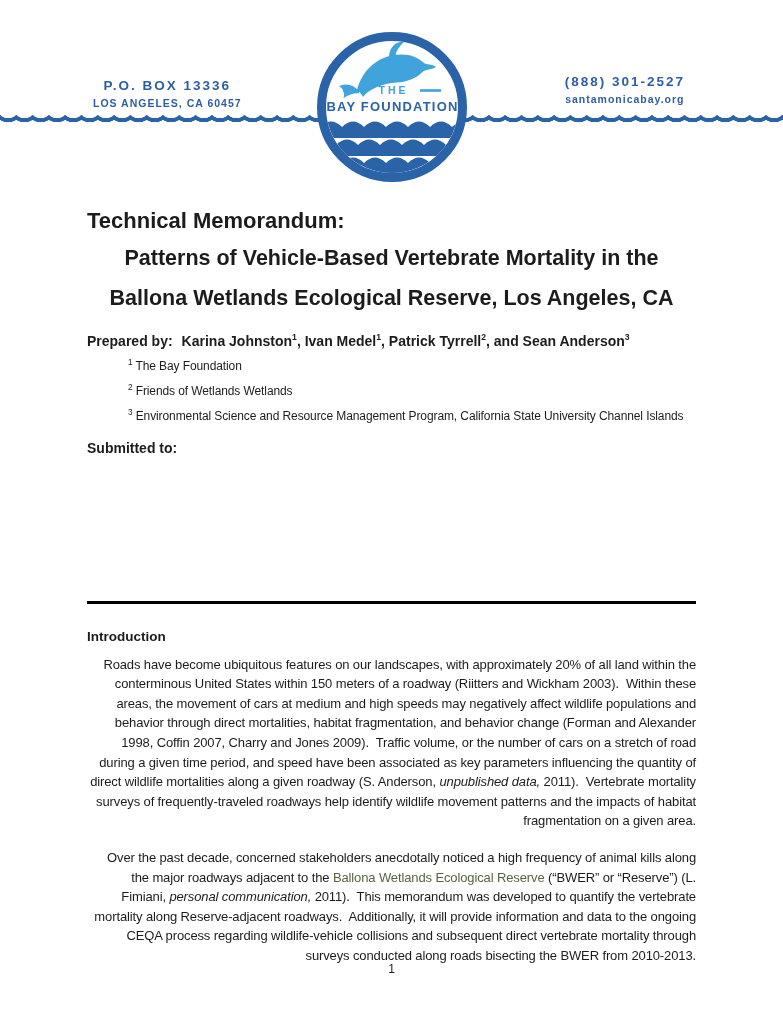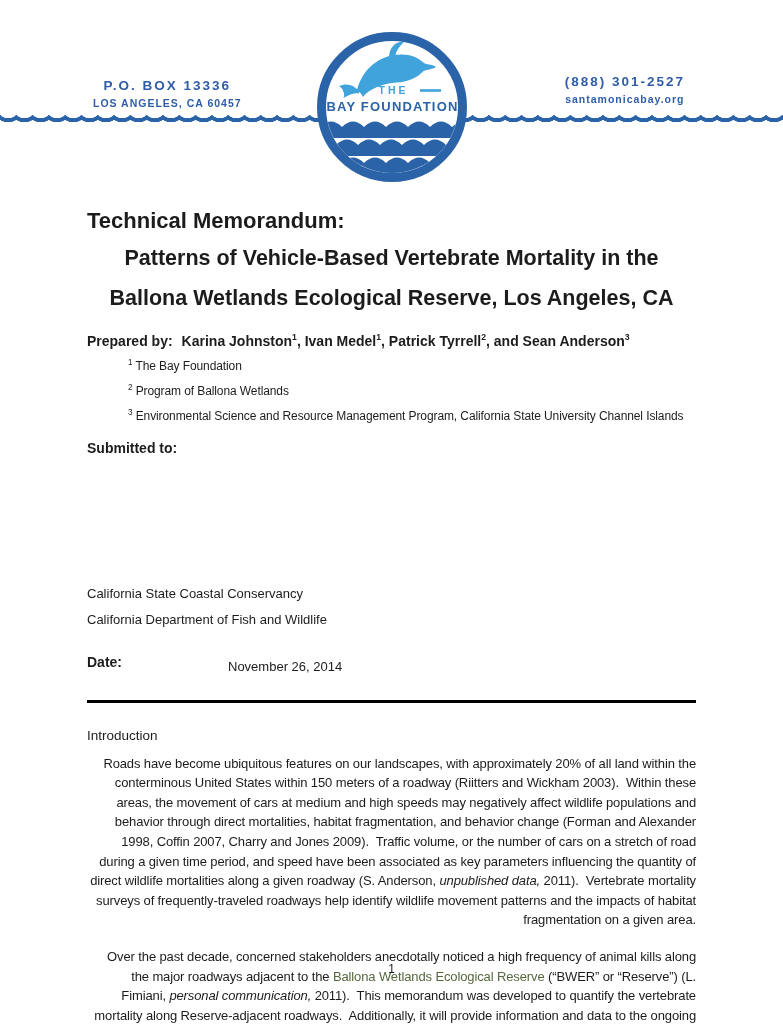--- a/index.html
+++ b/index.html
@@ -25,21 +25,21 @@
   .authors{margin-left:9px;}
   .footnotes{margin:3px 0 0 41px;font-size:12px;line-height:22px;letter-spacing:-0.1px;}
   .footnote{white-space:nowrap;}
   .footnote sup{font-size:0.68em;}
   .kv-row{display:flex;font-size:13px;}
   .kv-label{flex:0 0 141px;font-weight:bold;font-size:14px;}
   .kv-values{line-height:26px;}
   .row-submitted{margin-top:13px;flex-direction:column;}
   .row-date{margin-top:21px;}
   .rule{margin-top:20px;border:none;border-top:3px solid #000;height:0;}
-  .section-heading{margin-top:25px;font-size:13.5px;font-weight:normal;}
+  .section-heading{margin-top:25px;font-size:13.5px;font-weight:bold;}
   .para{margin:11px 0 0 0;font-size:13px;line-height:19.6px;letter-spacing:-0.12px;white-space:pre-wrap;text-align:right;}
   .para+.para{margin-top:17px;}
   .r-i{font-style:italic;}
   .r-sup{vertical-align:super;font-size:0.62em;}
   .r-green{color:#55663d;}
   
   .page-number{position:absolute;bottom:48px;left:0;width:100%;text-align:center;font-size:12px;}
 </style>
 </head>
 <body>
@@ -89,36 +89,28 @@
       <div>Patterns of Vehicle-Based Vertebrate Mortality in the</div>
       <div>Ballona Wetlands Ecological Reserve, Los Angeles, CA</div>
     </div>
 
     <div class="prepared">
       <span>Prepared by:</span><span class="authors"><span>Karina Johnston</span><span class="r-sup">1</span><span>, Ivan Medel</span><span class="r-sup">1</span><span>, Patrick Tyrrell</span><span class="r-sup">2</span><span>, and Sean Anderson</span><span class="r-sup">3</span></span>
     </div>
 
     <div class="footnotes">
       <div class="footnote"><sup>1</sup><span> The Bay Foundation</span></div>
-      <div class="footnote"><sup>2</sup><span> Program of Ballona Wetlands</span></div>
+      <div class="footnote"><sup>2</sup><span> Friends of Wetlands Wetlands</span></div>
       <div class="footnote"><sup>3</sup><span> Environmental Science and Resource Management Program, California State University Channel Islands</span></div>
     </div>
 
     <div class="kv-row row-submitted">
       <div class="kv-label">Submitted to:</div>
-      <div class="kv-values">
-        <div>California State Coastal Conservancy</div>
-        <div>California Department of Fish and Wildlife</div>
-      </div>
     </div>
 
-    <div class="kv-row row-date">
-      <div class="kv-label">Date:</div>
-      <div class="kv-values">November 26, 2014</div>
-    </div>
 
     <hr class="rule">
 
     <div class="section-heading">Introduction</div>
 
     <p class="para"><span>Roads have become ubiquitous features on our landscapes, with approximately 20% of all land within the conterminous United States within 150 meters of a roadway (Riitters and Wickham 2003).  Within these areas, the movement of cars at medium and high speeds may negatively affect wildlife populations and behavior through direct mortalities, habitat fragmentation, and behavior change (Forman and Alexander 1998, Coffin 2007, Charry and Jones 2009).  Traffic volume, or the number of cars on a stretch of road during a given time period, and speed have been associated as key parameters influencing the quantity of direct wildlife mortalities along a given roadway (S. Anderson, </span><span class="r-i">unpublished data,</span><span> 2011).  Vertebrate mortality surveys of frequently-traveled roadways help identify wildlife movement patterns and the impacts of habitat fragmentation on a given area.</span></p>
     <p class="para"><span>Over the past decade, concerned stakeholders anecdotally noticed a high frequency of animal kills along the major roadways adjacent to the </span><span class="r-green">Ballona Wetlands Ecological Reserve</span><span> (“BWER” or “Reserve”) (L. Fimiani, </span><span class="r-i">personal communication,</span><span> 2011).  This memorandum was developed to quantify the vertebrate mortality along Reserve-adjacent roadways.  Additionally, it will provide information and data to the ongoing CEQA process regarding wildlife-vehicle collisions and subsequent direct vertebrate mortality through surveys conducted along roads bisecting the BWER from 2010-2013.</span></p>
   </div>
 
   <div class="page-number">1</div>

